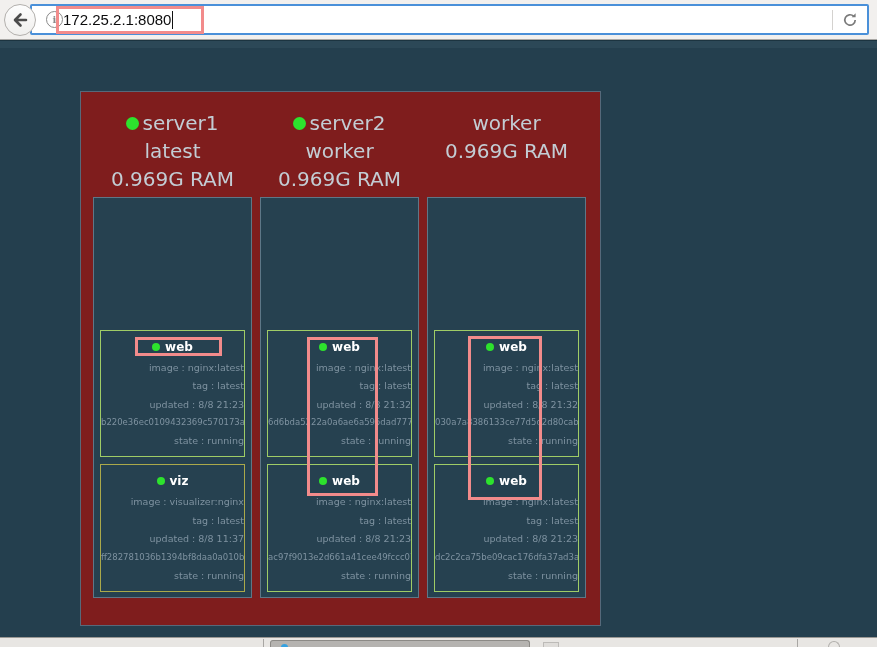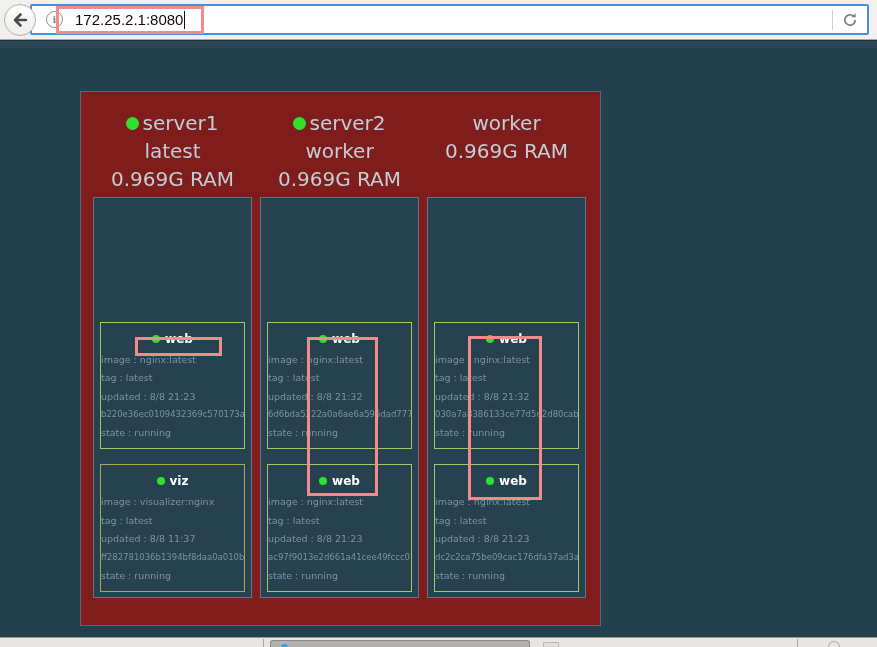--- a/index.html
+++ b/index.html
@@ -14,21 +14,21 @@
               border-radius:50%; border:1px solid #B3B0AD;
               background:linear-gradient(#FDFDFD,#F0EFED);
               display:flex; align-items:center; justify-content:center; z-index:3; }
   .urlbar { position:absolute; left:30px; top:4px; width:839px; height:31px;
             background:#FFFFFF; border:2px solid #4A90D9; border-radius:2px;
             display:flex; align-items:center; }
   .identity { width:17px; height:17px; border-radius:50%; border:1.5px solid #8A8A8A;
               color:#8A8A8A; font-size:10px; font-weight:bold;
               display:flex; align-items:center; justify-content:center;
               margin-left:14px; font-family:"DejaVu Serif", serif; }
-  .url-text { margin-left:12px; font-size:15px; color:#0C0C0D;
+  .url-text { font-size:15px; color:#0C0C0D;
               font-family:"Liberation Sans", sans-serif; }
   .caret { width:1px; height:18px; background:#111; margin-left:1px; }
   .url-spacer { flex:1; }
   .url-divider { width:1px; height:20px; background:#D4D2CF; }
   .reload { width:34px; height:100%; display:flex; align-items:center; justify-content:center; }
 
   
   .page-line  { position:absolute; left:0; top:40px; width:877px; height:1px; background:#1C3440; }
   .page-strip { position:absolute; left:0; top:41px; width:877px; height:7px; background:#2C4857; }
   .page-bg    { position:absolute; left:0; top:48px; width:877px; height:589px; background:#243F4E; }
@@ -38,27 +38,27 @@
            display:flex; gap:8px; padding:12px 12px 0 12px; }
   .col { width:159px; display:flex; flex-direction:column; }
   .node-header { height:93px; text-align:center; color:#C3CDD4; font-size:20px;
                  line-height:28px; padding-top:5px; }
   .node-header .line1 { display:flex; align-items:center; justify-content:center; gap:3px; }
   .hdot { width:13px; height:13px; border-radius:50%; background:#2DE22D; display:inline-block; }
   .node-box { height:401px; background:#264150; border:1px solid #5E7787;
               display:flex; flex-direction:column; justify-content:flex-end;
               gap:7px; padding:0 6px 5px 6px; }
   .card { border:1px solid #9FCC66; display:flex; flex-direction:column;
-          justify-content:space-between; padding:9px 0 10px 0; overflow:hidden;margin-top:8px; }
+          justify-content:space-between; padding:9px 0 10px 0; overflow:hidden; }
   .card.h1 { height:127px; } .card.h2 { height:128px; }
   .card.viz-border { border-color:#ABA94A; }
   .card-title { display:flex; align-items:center; justify-content:center; gap:5px;
                 color:#FFFFFF; font-weight:bold; font-size:12px; }
   .cdot { width:8px; height:8px; border-radius:50%; background:#2DE22D; display:inline-block; }
-  .crow { text-align:left; color:#7E92A0; font-size:9.5px; white-space:nowrap; overflow:hidden; }
+  .crow { text-align:right; color:#7E92A0; font-size:9.5px; white-space:nowrap; overflow:hidden; }
   .crow.cid { font-size:8.5px; letter-spacing:0; }
 
   
   .bottombar { position:absolute; left:0; top:637px; width:877px; height:10px;
                background:#E8E6E3; border-top:1px solid #9A9894; }
   .bb-div { position:absolute; top:1px; width:1px; height:9px; background:#A8A6A3; }
   .task-btn { position:absolute; left:270px; top:2px; width:260px; height:8px;
               background:#B5B3B0; border:1px solid #8C8A86; border-bottom:none;
               border-radius:3px 3px 0 0; }
   .task-fav { position:absolute; left:10px; top:3px; width:7px; height:7px;

